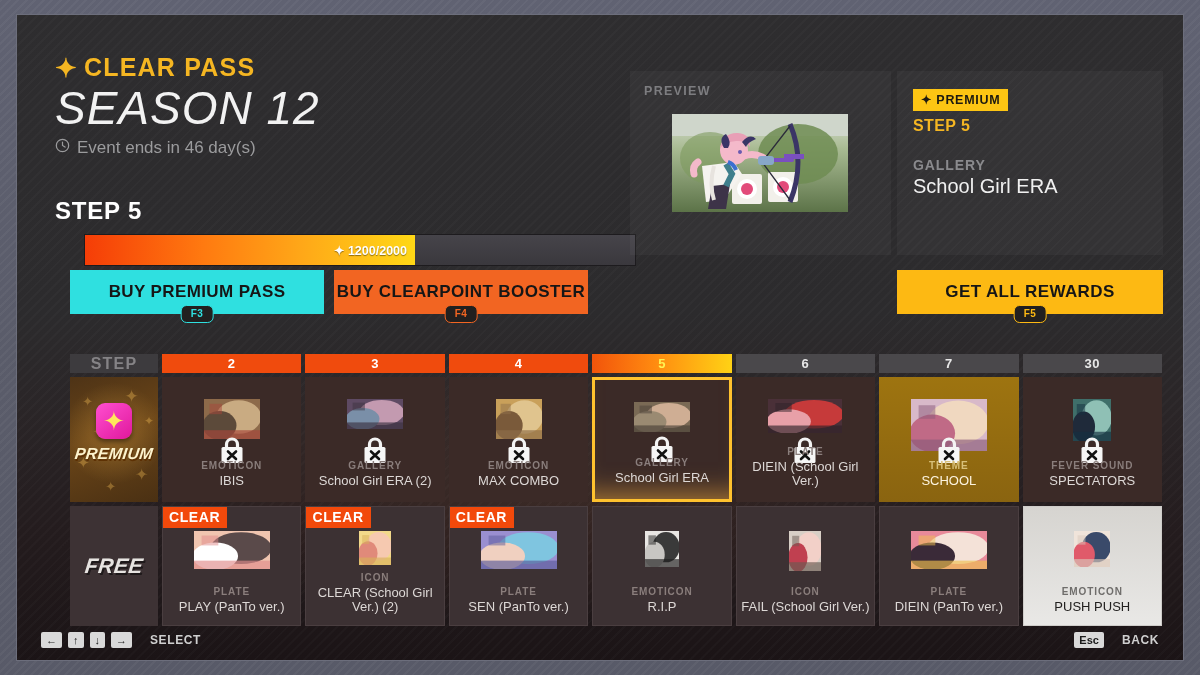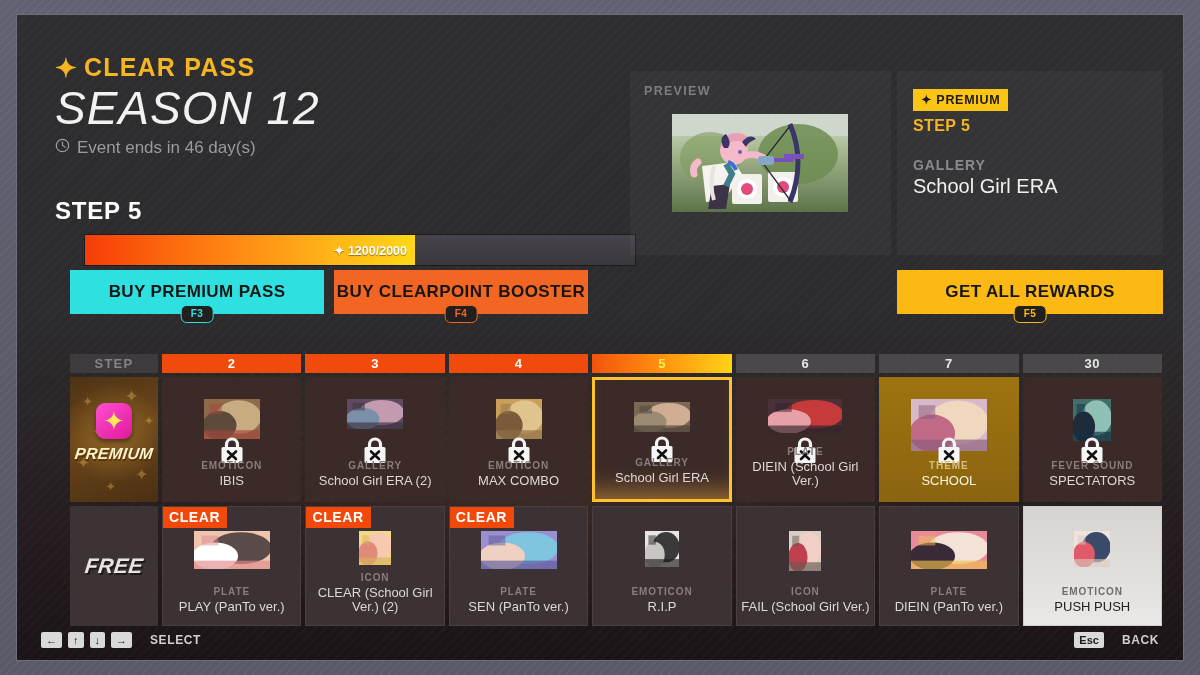--- a/index.html
+++ b/index.html
@@ -140,21 +140,21 @@
   .grid {
     position: absolute; left: 53px; top: 339px; width: 1092px; z-index: 3;
     display: grid;
     grid-template-columns: 88px repeat(7, 1fr);
     column-gap: 4px;
   }
   .hdr {
     height: 19px; display: flex; align-items: center; justify-content: center;
     font-size: 13px; font-weight: bold; color: #ffffff; letter-spacing: .5px;
   }
-  .hdr.step-cell { background: #3d3b3e; color: #858386; font-size: 13px; letter-spacing: 1.2px; }
+  .hdr.step-cell { background: #3d3b3e; color: #858386; font-size: 16px; letter-spacing: 1.2px; }
   .hdr.done { background: #f04b0d; }
   .hdr.current {
     background: linear-gradient(90deg, #f2540b 0%, #ff8b10 45%, #ffd215 100%);
     color: #fff352;
   }
   .hdr.locked { background: #4a484b; color: #e8e8e8; }
   .premium-cell {
     height: 125px; margin-top: 4px; position: relative; overflow: hidden;
     background:
       radial-gradient(circle at 50% 45%, rgba(255,190,80,0.30) 0%, rgba(0,0,0,0) 62%),

